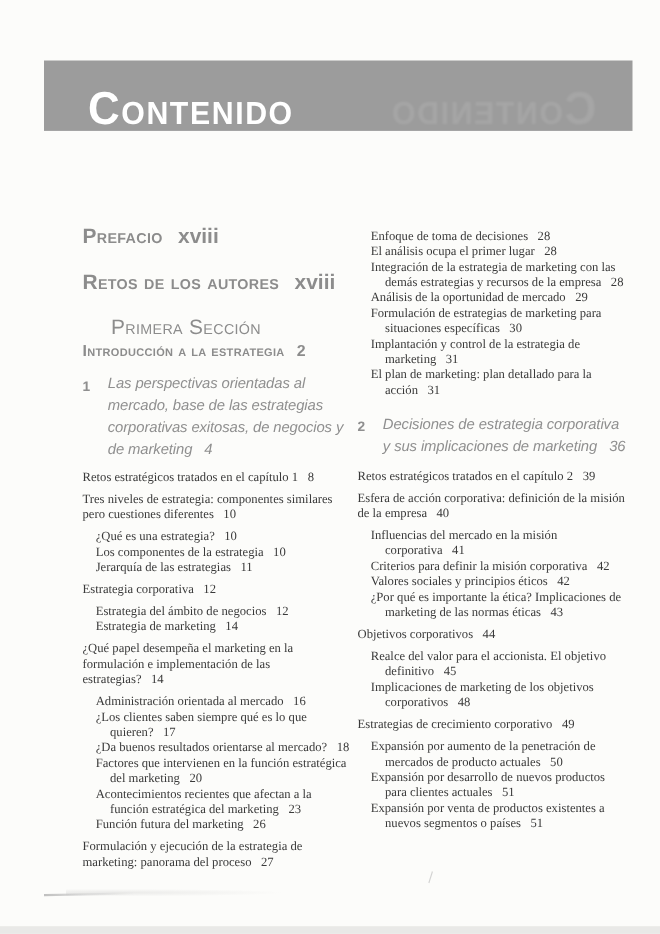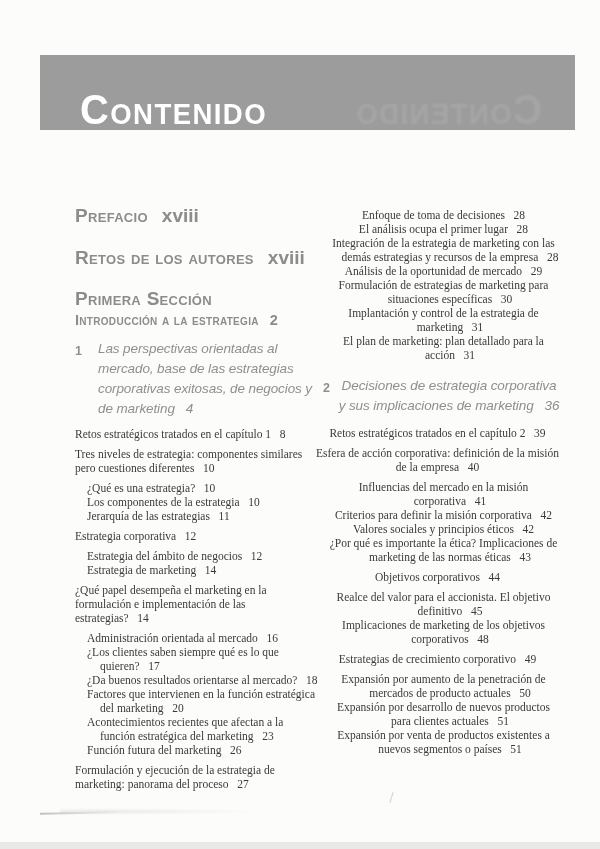--- a/index.html
+++ b/index.html
@@ -3,21 +3,21 @@
 <meta charset="utf-8">
 <style>
   html,body{margin:0;padding:0;}
   body{
     width:600px;height:849px;position:relative;overflow:hidden;
     background:var(--page-bg,#fcfcfa);
     font-family:"Liberation Serif", serif;
   }
   
   .banner{
-    position:absolute;left:40px;top:55px;width:535px;height:75px;
+    position:absolute;left:40px;top:55px;width:535px;height:64px;
     background:var(--banner-bg,#9c9c9c);
     display:flex;align-items:flex-end;
   }
   .banner-title{
     font-family:"Liberation Sans", sans-serif;
     font-weight:bold;font-variant:small-caps;
     font-size:42px;line-height:40px;letter-spacing:1.5px;
     color:#ffffff;margin-left:40px;margin-bottom:0px;
     transform:scaleX(.95);transform-origin:left bottom;
   }
@@ -26,33 +26,33 @@
     font-family:"Liberation Sans", sans-serif;
     font-weight:bold;font-variant:small-caps;
     font-size:42px;line-height:40px;letter-spacing:1.5px;
     color:rgba(255,255,255,0.10);
     transform:scaleX(-0.95);transform-origin:center bottom;
     filter:blur(1.2px);
   }
   
   .col{position:absolute;width:245px;color:var(--body-ink,#3a3a3a);}
   .col-left{left:75px;top:204px;}
-  .col-right{left:315px;top:208px;text-align:center;}
+  .col-right{left:325px;top:208px;}
   
   .fm-item{
     font-family:"Liberation Sans", sans-serif;font-weight:bold;
     font-variant:small-caps;font-size:19px;line-height:24px;
     color:var(--heading-ink,#8c8c8c);margin-bottom:18px;
     letter-spacing:.3px;white-space:nowrap;
   }
   .fm-item .pg{font-variant:normal;margin-left:14px;letter-spacing:0;}
   .section-title{
-    font-family:"Liberation Sans", sans-serif;font-weight:bold;
+    font-family:"Liberation Sans", sans-serif;font-weight:normal;
     font-variant:small-caps;font-size:19px;line-height:22px;
-    color:var(--heading-ink,#8c8c8c);letter-spacing:.3px;margin-bottom:1px;
+    color:var(--heading-ink,#8c8c8c);letter-spacing:.3px;margin-bottom:1px;margin-left:26px;
   }
   .section-sub{
     font-family:"Liberation Sans", sans-serif;font-weight:bold;
     font-variant:small-caps;font-size:14.5px;line-height:18px;
     color:var(--heading-ink,#8c8c8c);letter-spacing:.3px;margin-bottom:10px;
   }
   .section-sub .pg{font-variant:normal;margin-left:11px;}
   
   .chapter{
     display:flex;margin:2px 0 8px 0;

